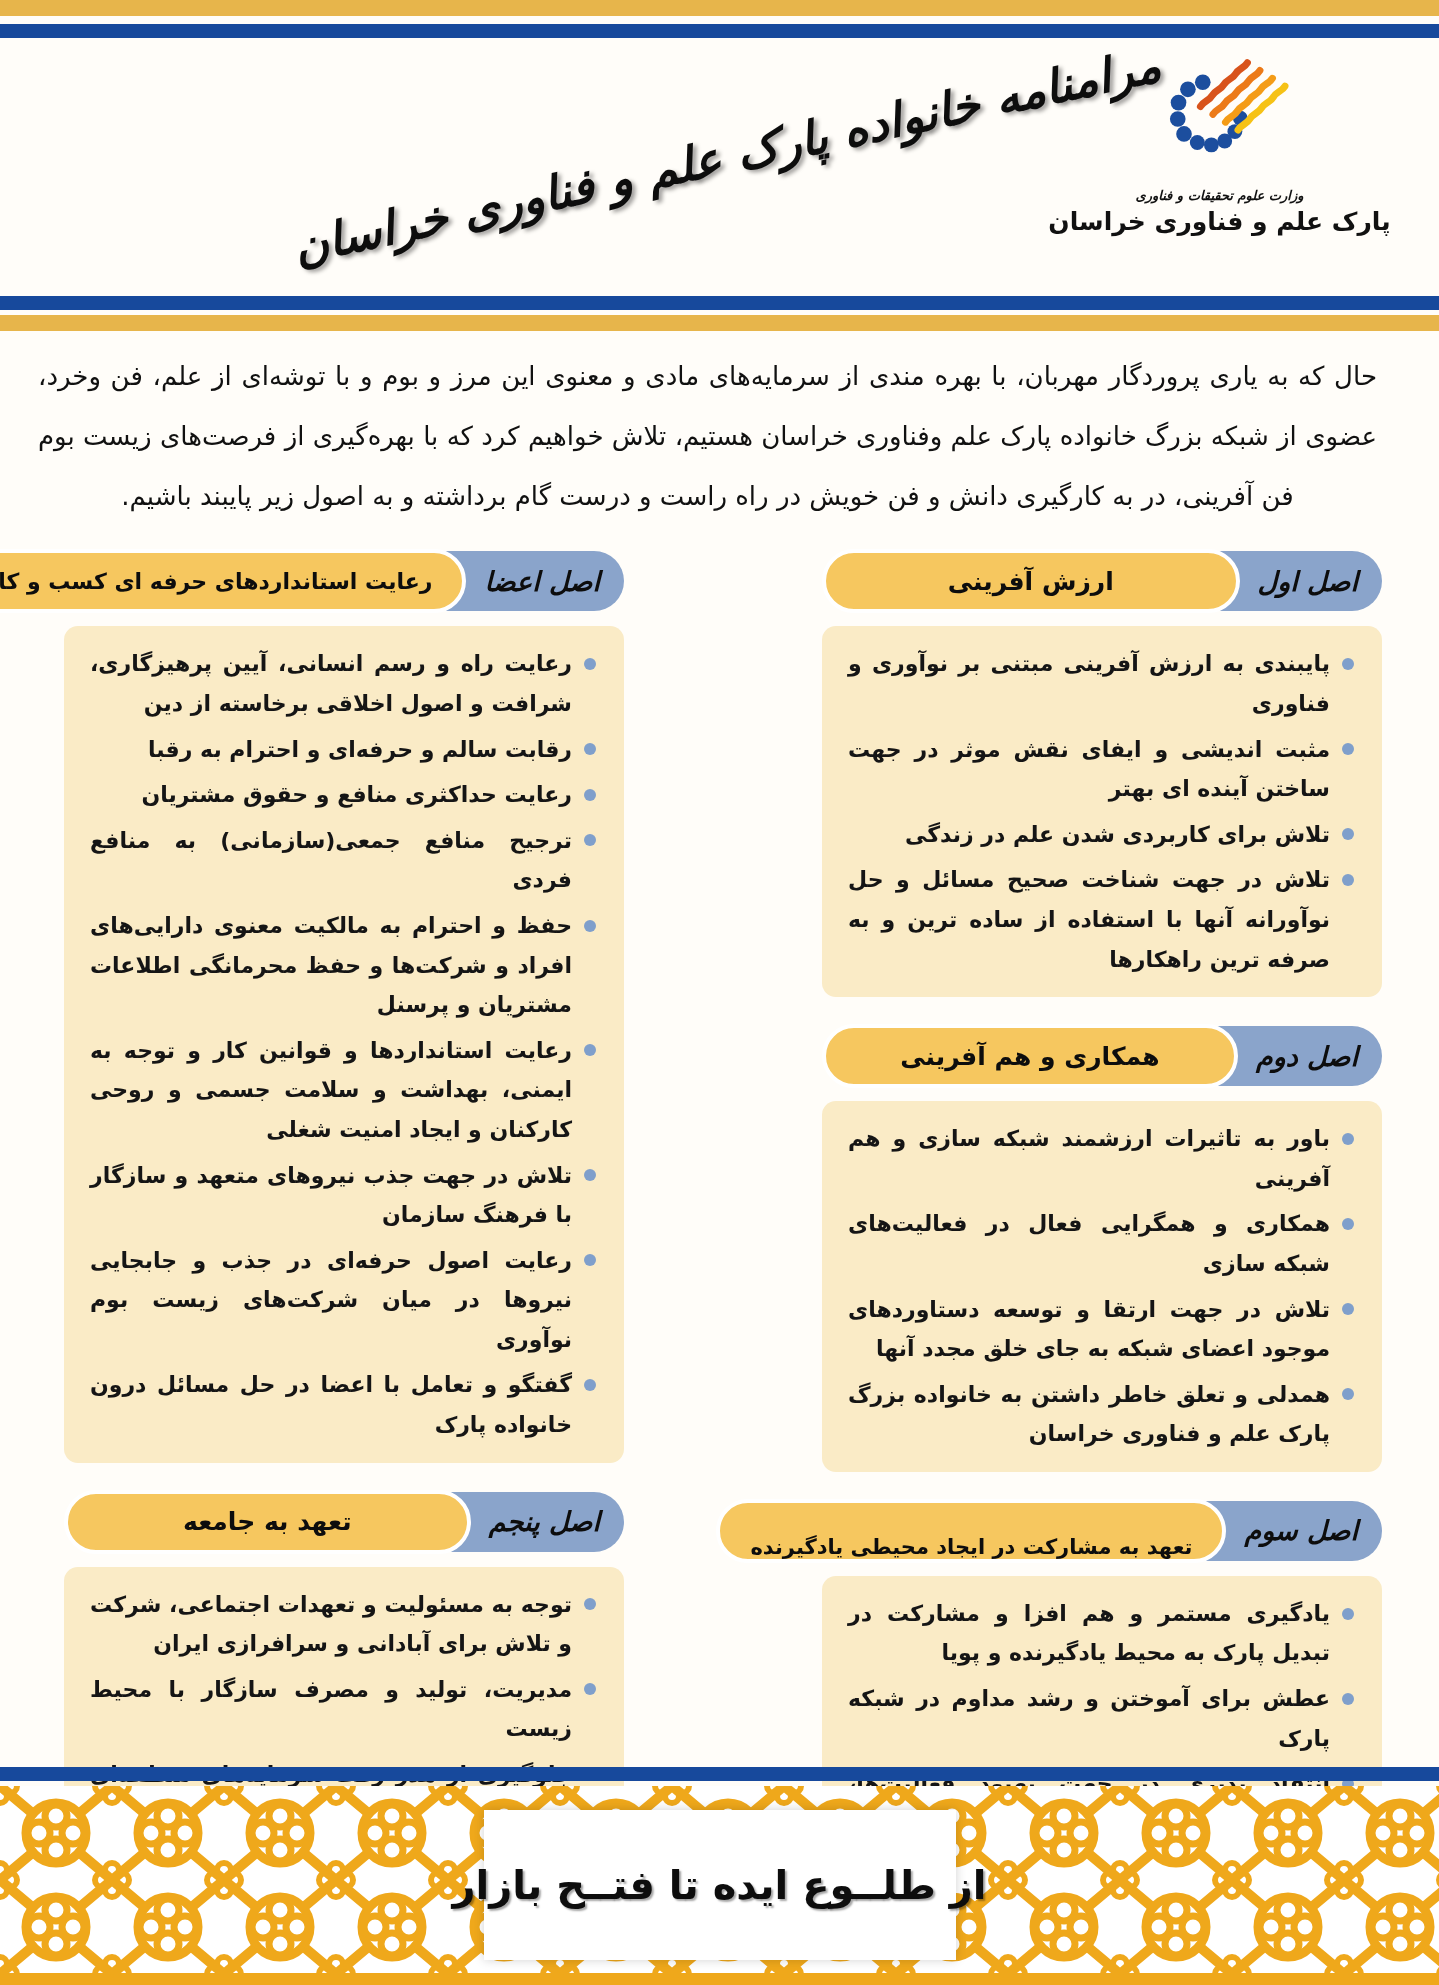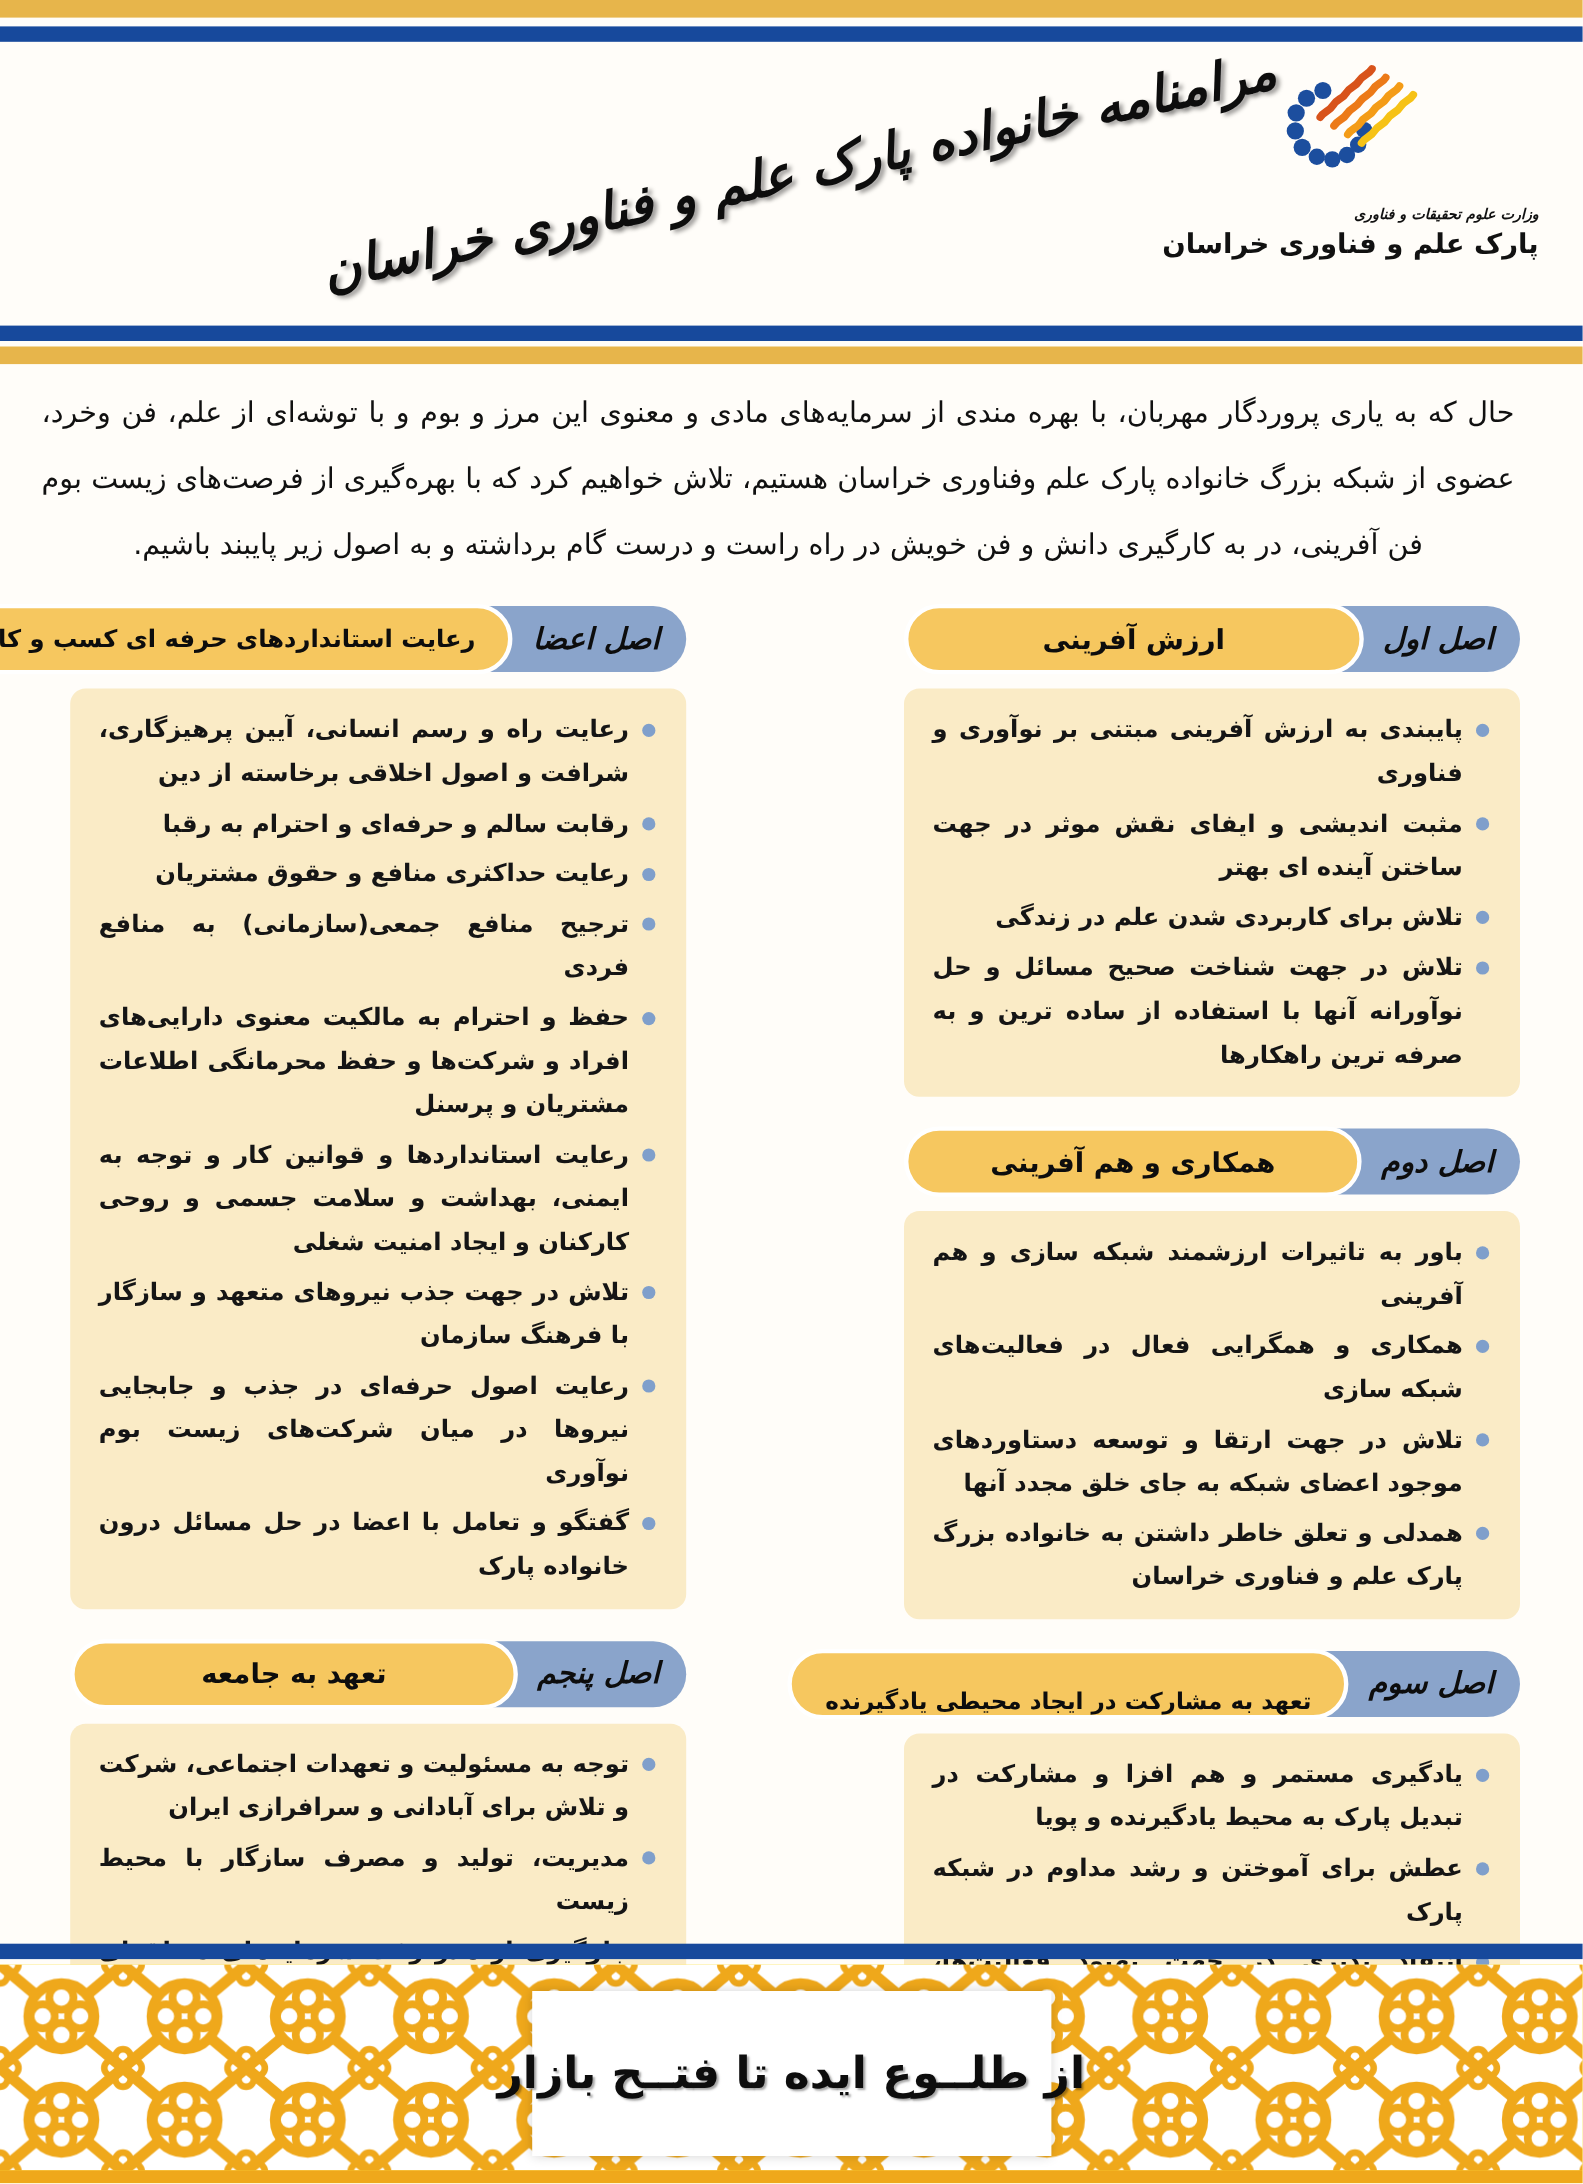--- a/index.html
+++ b/index.html
@@ -17,21 +17,21 @@
   
   .header{ position:relative; height:258px; }
   .calligraphy{
     position:absolute; top:88px; right:270px; width:860px;
     transform:rotate(-12deg);
     font-size:47px; font-weight:bold; font-style:italic; color:#0d0d0d;
     text-align:center; letter-spacing:-1px;
     text-shadow:3px 3px 4px rgba(0,0,0,0.38);
     white-space:nowrap;
   }
-  .logo-block{ position:absolute; top:18px; left:1040px; right:40px; text-align:right; }
+  .logo-block{ position:absolute; top:18px; left:1040px; right:40px; text-align:center; }
   .logo-svg{ display:block; margin:0 auto; }
   .ministry-label{
     font-size:13px; font-weight:bold; font-style:italic; color:#111; margin-top:2px;
   }
   .org-label{
     font-size:25px; font-weight:bold; color:#111; margin-top:4px;
   }
   
   .intro{
     margin:16px 62px 8px 38px;
@@ -69,21 +69,21 @@
     font-size:22px; font-weight:bold; color:#151515;
     line-height:1.8; text-align:justify;
   }
   .items li:last-child{ margin-bottom:0; }
   .items li::before{
     content:""; position:absolute; right:2px; top:0.62em;
     width:12px; height:12px; border-radius:50%; background:#7F9FCB;
   }
   
   .footer{ position:absolute; left:0; right:0; bottom:0; }
-  .orn-wrap{ position:relative; height:199px; background:#fde047; }
+  .orn-wrap{ position:relative; height:199px; background:#c2410c; }
   .orn-svg{ display:block; }
   .plaque{
     position:absolute; top:24px; left:50%; transform:translateX(-50%);
     width:472px; height:150px; background:#ffffff;
     box-shadow:0 0 10px rgba(0,0,0,0.18);
     display:flex; align-items:center; justify-content:center;
   }
   .plaque span{
     font-size:40px; font-weight:bold; color:#0d0d0d;
     text-shadow:2px 2px 2px rgba(0,0,0,0.35);

